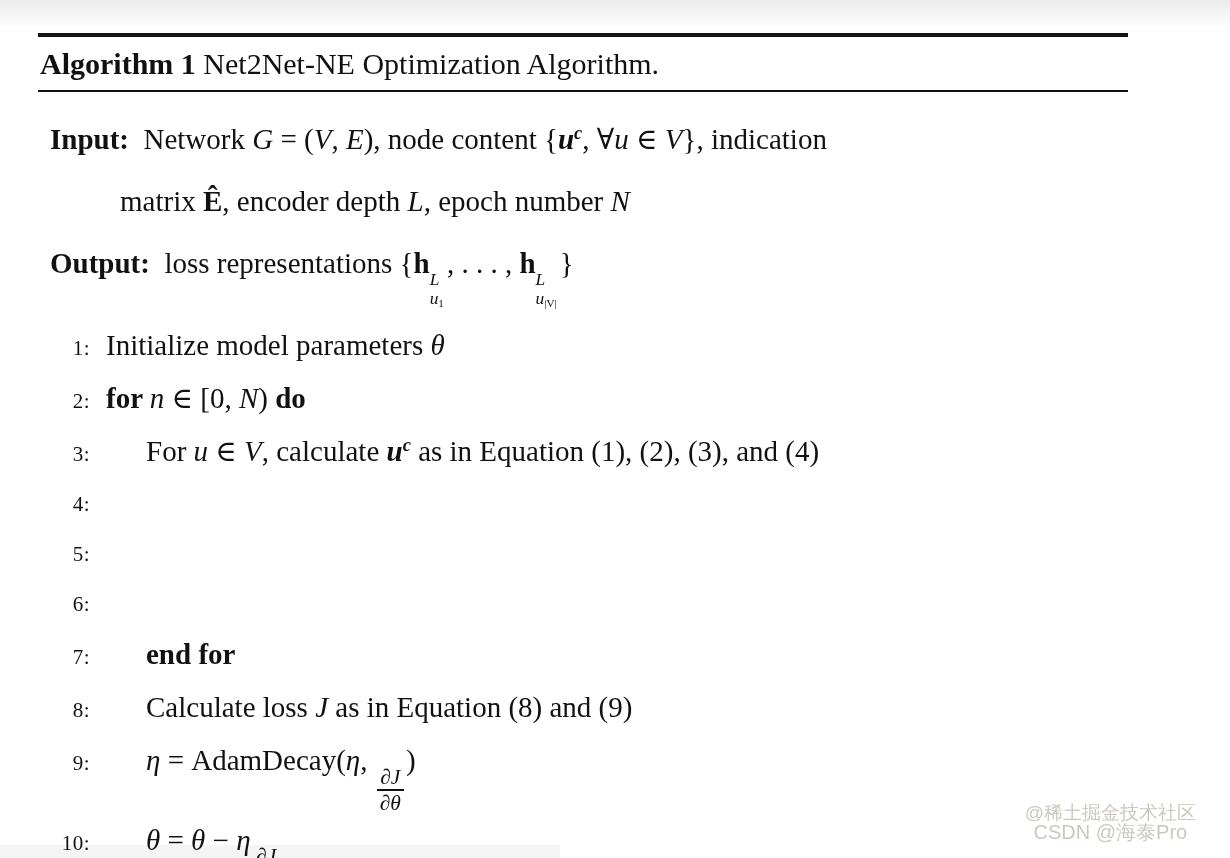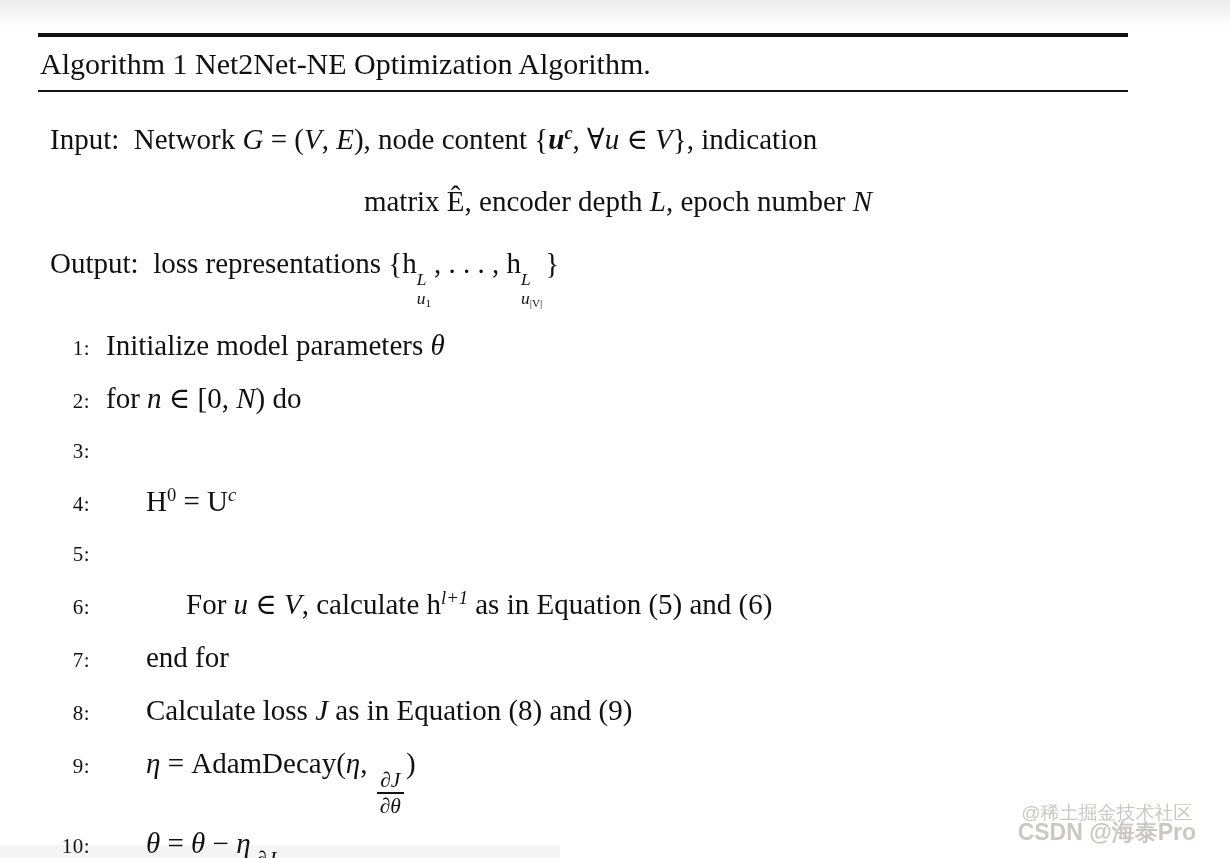--- a/index.html
+++ b/index.html
@@ -13,43 +13,43 @@
   .bottom-shade{position:absolute;left:0;bottom:0;width:560px;height:13px;
     background:rgba(60,60,70,0.05);}
 
   .algorithm{position:absolute;left:38px;top:33px;width:1090px;}
   .rule{background:#121212;}
   .rule.thick{height:4px;}
   .rule.thin{height:2px;}
   .title{font-size:30px;line-height:34px;padding:10px 0 9px 2px;}
   .algo-body{padding:10px 0 8px 0;font-size:29px;}
   .pline{margin:12px;line-height:50px;}
-  .pline.cont{padding-left:70px;text-align:center;}
+  .pline.cont{padding-left:70px;}
   #algo-lines{margin-top:6px;}
   .line{display:flex;align-items:baseline;line-height:50px;}
   .lnum{flex:0 0 52px;text-align:right;font-size:21px;margin-right:16px;letter-spacing:0.5px;}
   .ind0{padding-left:0;}
   .ind1{padding-left:40px;}
   .ind2{padding-left:80px;}
   .seg{white-space:pre-wrap;}
-  .bf{font-weight:normal;}
+  .bf{font-weight:bold;}
   .it{font-style:italic;}
   .bfit{font-weight:bold;font-style:italic;}
   .sup{vertical-align:0.55em;font-size:0.64em;line-height:0;}
   .sub{vertical-align:-0.25em;font-size:0.64em;line-height:0;}
   .frac{display:inline-flex;flex-direction:column;text-align:center;
     vertical-align:-0.62em;font-size:0.74em;line-height:1.12;margin:0 2px;}
   .fr-num{border-bottom:2px solid #111;padding:0 3px;}
   .fr-den{padding:0 3px;}
   .supsub{display:inline-flex;flex-direction:column;align-items:flex-start;
     vertical-align:-0.7em;font-size:0.6em;line-height:1.1;margin-right:3px;}
   .watermark{position:absolute;right:34px;bottom:16px;text-align:center;
     color:#ccc8c1;font-family:"Liberation Sans","DejaVu Sans",sans-serif;}
   .wm1{font-size:19px;line-height:21px;}
-  .wm2{font-size:23px;line-height:19px;font-weight:bold;}
+  .wm2{font-size:20px;line-height:19px;}
 </style>
 </head>
 <body>
 
 <div class="top-shade"></div>
 
 <div class="algorithm">
   <div class="rule thick"></div>
   <div class="title">
     <span class="bf">Algorithm 1</span><span> Net2Net-NE Optimization Algorithm.</span>
@@ -70,31 +70,30 @@
         <div class="line">
           <span class="lnum">1:</span>
           <span class="stmt ind0"><span class="seg">Initialize model parameters </span><span class="seg it">θ</span></span>
         </div>
         <div class="line">
           <span class="lnum">2:</span>
           <span class="stmt ind0"><span class="seg bf">for </span><span class="seg it">n</span><span class="seg"> ∈ [0, </span><span class="seg it">N</span><span class="seg">) </span><span class="seg bf">do</span></span>
         </div>
         <div class="line">
           <span class="lnum">3:</span>
+          <span class="stmt ind1"><span class="seg">For </span><span class="seg it">u</span><span class="seg"> ∈ </span><span class="seg it">V</span><span class="seg">, calculate </span><span class="seg bfit">u</span><span class="seg sup bfit">c</span><span class="seg"> as in Equation (1), (2), (3), and (4)</span></span>
         </div>
         <div class="line">
           <span class="lnum">4:</span>
-          <span class="stmt ind1"><span class="seg bf">H</span><span class="seg sup">0</span><span class="seg"> = </span><span class="seg bf">U</span><span class="seg sup it">c</span></span>
         </div>
         <div class="line">
           <span class="lnum">5:</span>
         </div>
         <div class="line">
           <span class="lnum">6:</span>
-          <span class="stmt ind2"><span class="seg">For </span><span class="seg it">u</span><span class="seg"> ∈ </span><span class="seg it">V</span><span class="seg">, calculate </span><span class="seg bf">h</span><span class="seg sup it">l+1</span><span class="seg"> as in Equation (5) and (6)</span></span>
         </div>
         <div class="line">
           <span class="lnum">7:</span>
           <span class="stmt ind1"><span class="seg bf">end for</span></span>
         </div>
         <div class="line">
           <span class="lnum">8:</span>
           <span class="stmt ind1"><span class="seg">Calculate loss </span><span class="seg it">J</span><span class="seg"> as in Equation (8) and (9)</span></span>
         </div>
         <div class="line">

